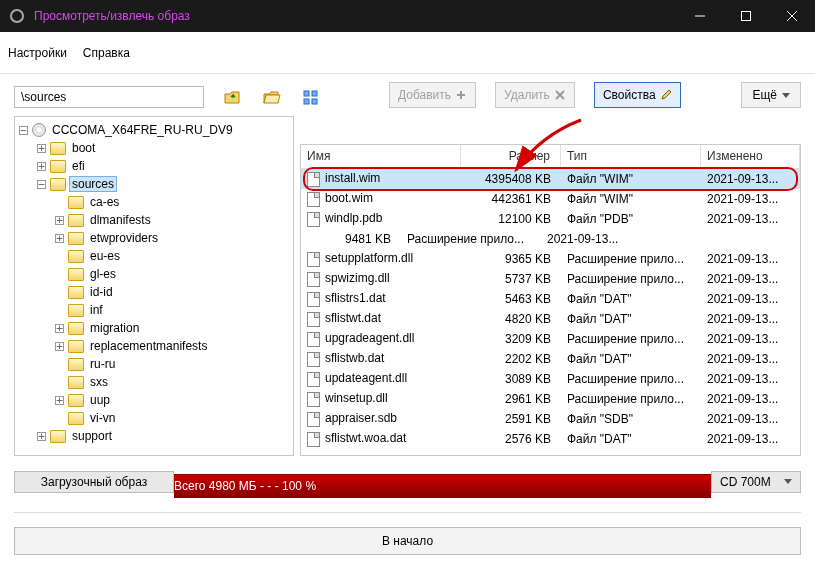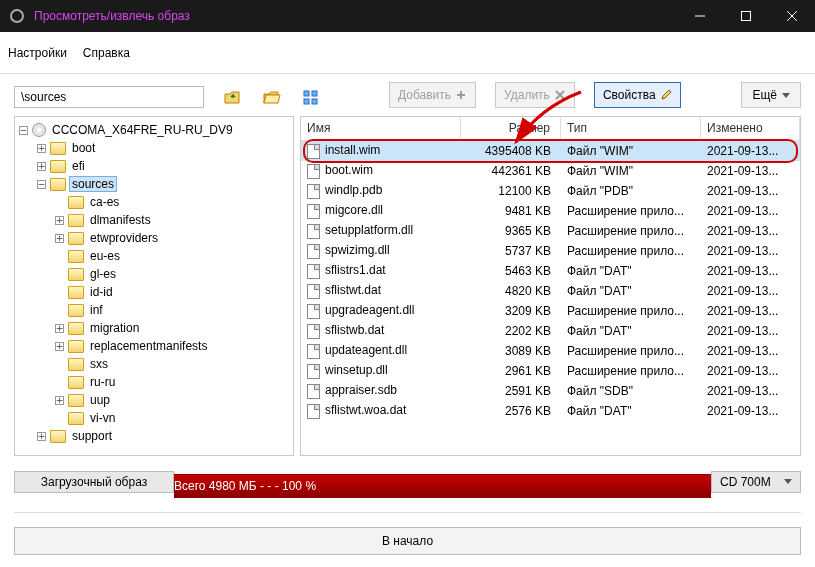--- a/index.html
+++ b/index.html
@@ -32,21 +32,21 @@
   .tree-node .twisty { width: 14px; text-align: center; font-size: 11px; color: #666; border:1px solid #999; width:9px; height:9px; line-height:7px; margin-right:4px; font-family:monospace; background:#fff;}
   .tree-node .twisty.none { border:none; }
   .tree-node .folder-icon { width: 16px; height: 13px; margin-right: 4px; display:inline-block; }
   .folder-open { background: linear-gradient(#fff6c8, #f2d56f); border:1px solid #d4a017; border-radius:1px; position:relative;}
   .folder-closed { background: linear-gradient(#fff6c8, #f2d56f); border:1px solid #d4a017; border-radius:1px;}
   .cd-icon { width:14px; height:14px; border-radius:50%; border:1px solid #999; background: radial-gradient(circle, #fff 20%, #ddd 40%, #eee 60%, #ccc 80%);}
   .tree-node.selected .label { background:#cce4f7; outline:1px solid #7ab0e0; padding:0 2px;}
   .tree-node .label { padding:0 2px;}
 
   
-  .list-pane { flex: 1; border: 1px solid #c9c9c9; background: #fff; display: flex; flex-direction: column; position:relative; }
+  .list-pane { flex: 1; border: 1px solid #c9c9c9; background: #fff; display: flex; flex-direction: column; position:relative;margin-top:28px; }
   .list-header { display: flex; border-bottom: 1px solid #e0e0e0; height: 24px; background: #fff; }
   .list-header .col { border-right: 1px solid #e0e0e0; padding: 4px 6px; color: #333; cursor: pointer; overflow:hidden; white-space:nowrap;}
   .list-body { flex: 1; overflow-y: scroll; }
   .list-row { display: flex; height: 20px; align-items: center; cursor: pointer; }
   .list-row.selected { background: #cce4f7; }
   .list-row .cell { padding: 0 6px; overflow: hidden; white-space: nowrap; text-overflow: ellipsis; }
   .file-icon { width: 13px; height: 15px; border:1px solid #888; background:#fff; display:inline-block; margin-right:5px; position:relative; vertical-align:middle;}
   .file-icon::after{content:""; position:absolute; top:0; right:0; width:4px; height:4px; background:#ddd; border-left:1px solid #888; border-bottom:1px solid #888;}
 
   .col-name { width: 160px; }
@@ -227,26 +227,26 @@
           <span class="label">migration</span>
         </div>
         <div class="tree-node" style="padding-left: 38px;">
           <span class="twisty">+</span>
           <span class="folder-icon folder-closed"></span>
           <span class="label">replacementmanifests</span>
         </div>
         <div class="tree-node" style="padding-left: 38px;">
           <span class="twisty none"> </span>
           <span class="folder-icon folder-closed"></span>
+          <span class="label">ru-ru</span>
+        </div>
+        <div class="tree-node" style="padding-left: 38px;">
+          <span class="twisty none"> </span>
+          <span class="folder-icon folder-closed"></span>
           <span class="label">sxs</span>
-        </div>
-        <div class="tree-node" style="padding-left: 38px;">
-          <span class="twisty none"> </span>
-          <span class="folder-icon folder-closed"></span>
-          <span class="label">ru-ru</span>
         </div>
         <div class="tree-node" style="padding-left: 38px;">
           <span class="twisty">+</span>
           <span class="folder-icon folder-closed"></span>
           <span class="label">uup</span>
         </div>
         <div class="tree-node" style="padding-left: 38px;">
           <span class="twisty none"> </span>
           <span class="folder-icon folder-closed"></span>
           <span class="label">vi-vn</span>
@@ -279,21 +279,20 @@
           <div class="cell col-type">Файл "WIM"</div>
           <div class="cell col-date">2021-09-13...</div>
         </div>
         <div class="list-row">
           <div class="cell col-name"><span class="file-icon"></span><span>windlp.pdb</span></div>
           <div class="cell col-size">12100 KB</div>
           <div class="cell col-type">Файл "PDB"</div>
           <div class="cell col-date">2021-09-13...</div>
         </div>
         <div class="list-row">
-          <div class="cell col-name"><span class="file-icon"></span><span>migcore.dll</span></div>
           <div class="cell col-size">9481 KB</div>
           <div class="cell col-type">Расширение прило...</div>
           <div class="cell col-date">2021-09-13...</div>
         </div>
         <div class="list-row">
           <div class="cell col-name"><span class="file-icon"></span><span>setupplatform.dll</span></div>
           <div class="cell col-size">9365 KB</div>
           <div class="cell col-type">Расширение прило...</div>
           <div class="cell col-date">2021-09-13...</div>
         </div>

